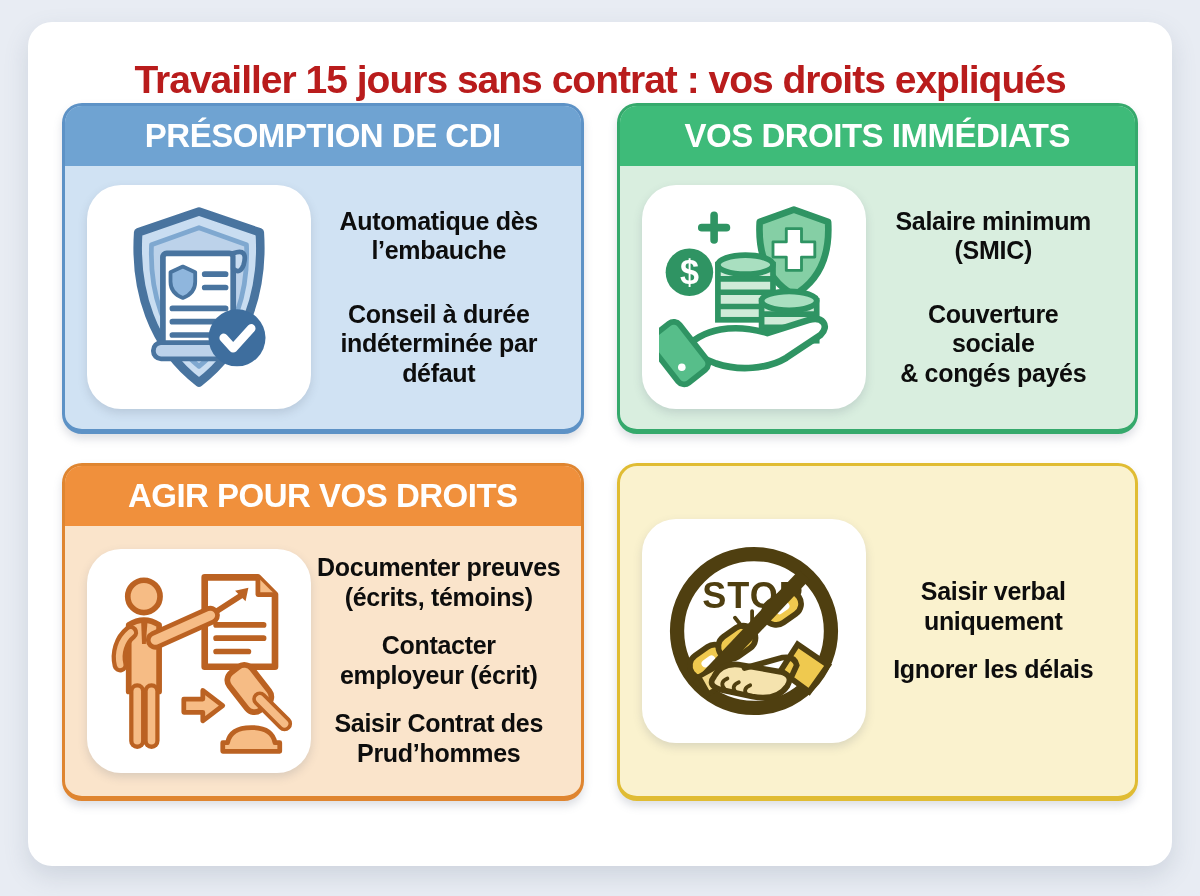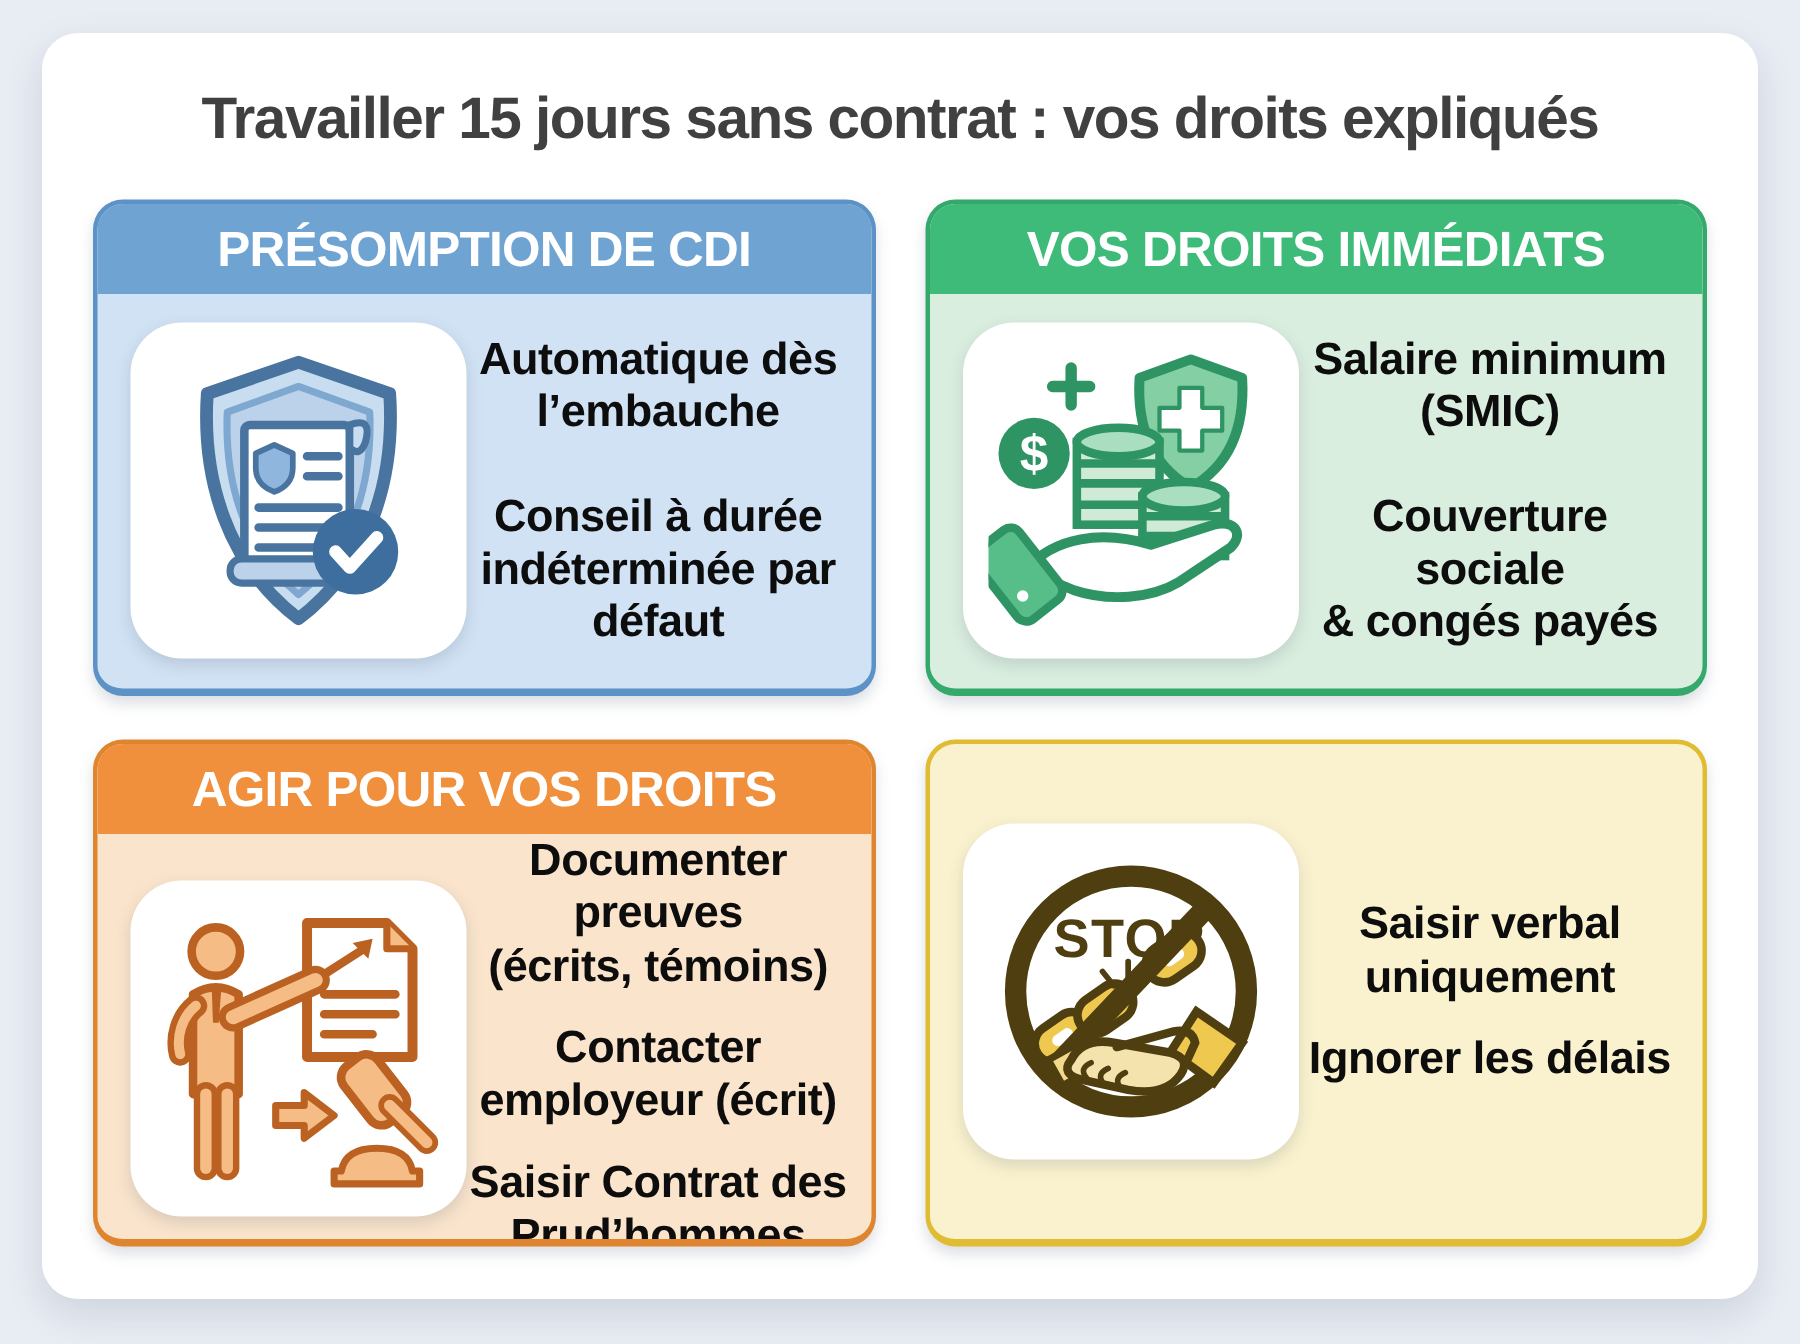--- a/index.html
+++ b/index.html
@@ -16,25 +16,24 @@
     background: #ffffff;
     border-radius: 24px;
     box-shadow: 0 10px 24px rgba(90,105,130,0.18);
     padding: 36px 34px 0 34px;
   }
   .page-title {
     text-align: center;
     font-size: 39px;
     font-weight: bold;
     letter-spacing: -1px;
-    color: #404040;
+    color: #b91c1c;
     line-height: 1.15;
   }
   .grid {
-    margin-top: 30px;
     display: grid;
     grid-template-columns: 1fr 1fr;
     grid-template-rows: 331px 338px;
     column-gap: 33px;
     row-gap: 29px;
   }
   .card {
     border-radius: 20px;
     border: 3px solid var(--border);
     border-bottom-width: 5px;
@@ -74,21 +73,21 @@
     justify-content: center;
   }
   .points {
     flex: 1;
     display: flex;
     flex-direction: column;
     align-items: center;
     justify-content: center;
     gap: 34px;
     text-align: center;
-    font-size: 30px;
+    font-size: 25px;
     font-weight: bold;
     letter-spacing: -0.3px;
     line-height: 1.18;
     color: #0d0d0d;
     white-space: pre-line;
   }
   .points.points-3 { gap: 19px; }
 
   .card-blue   { --border:#5d92c6; --header:#6fa3d2; --body:#d0e2f3; --htext:#ffffff; }
   .card-green  { --border:#35a96c; --header:#3ebb79; --body:#d9eedf; --htext:#ffffff; }

